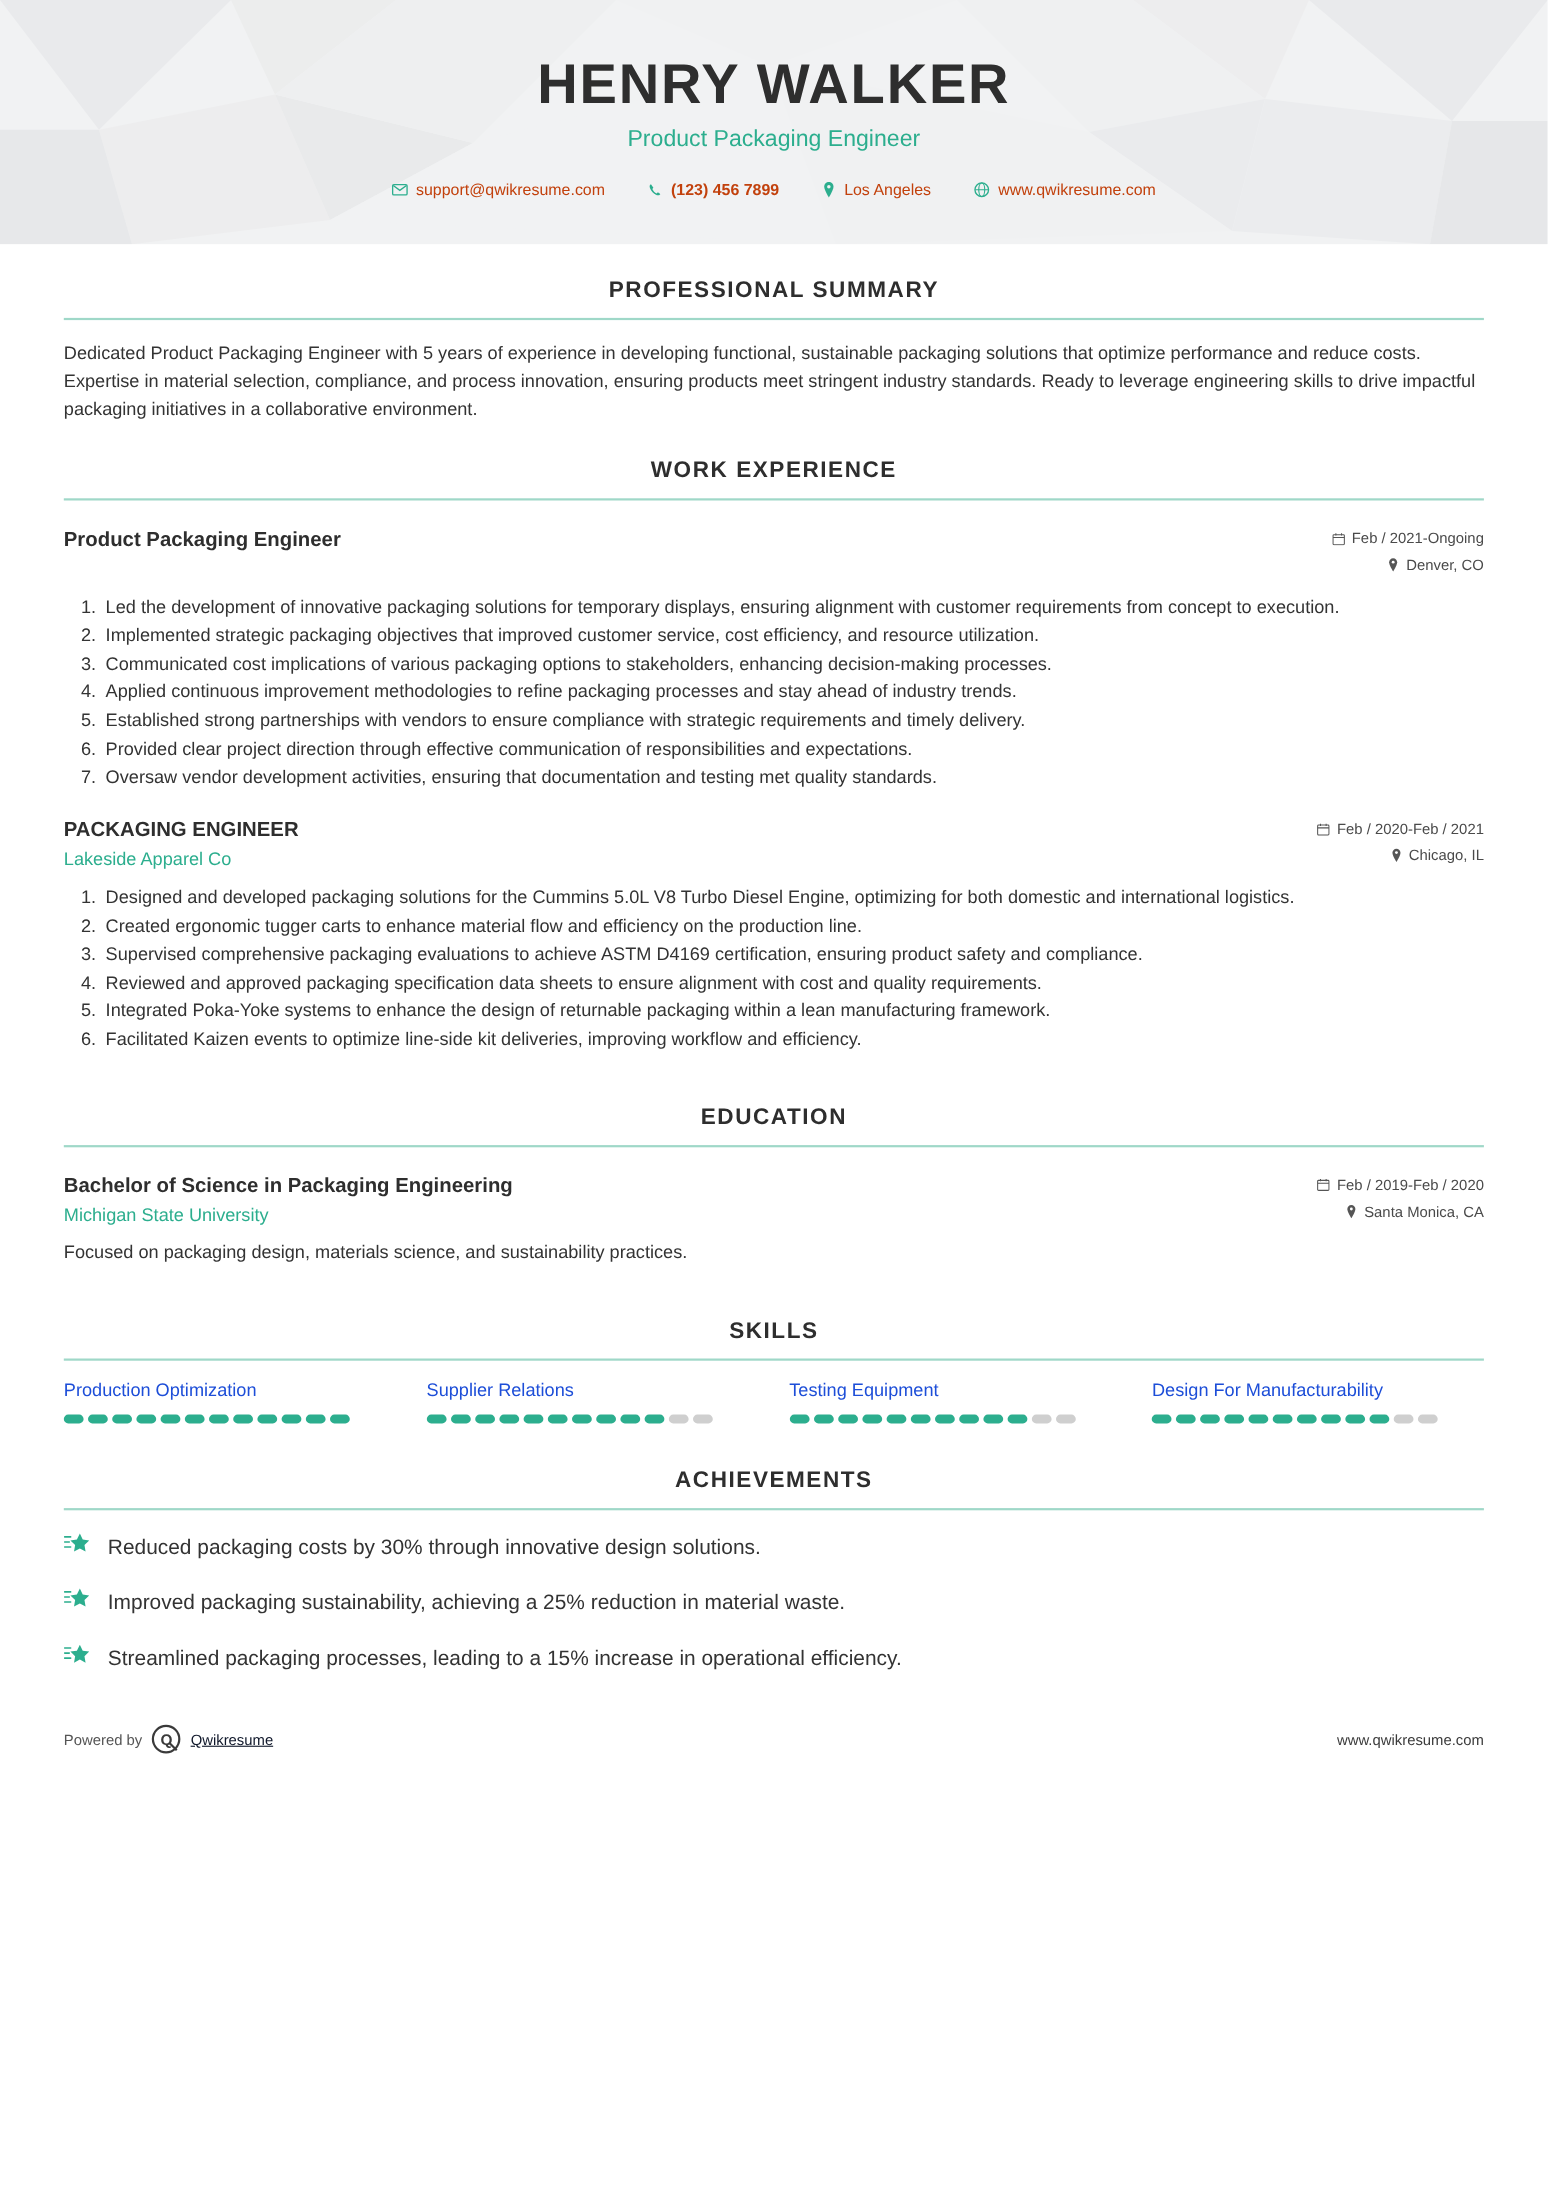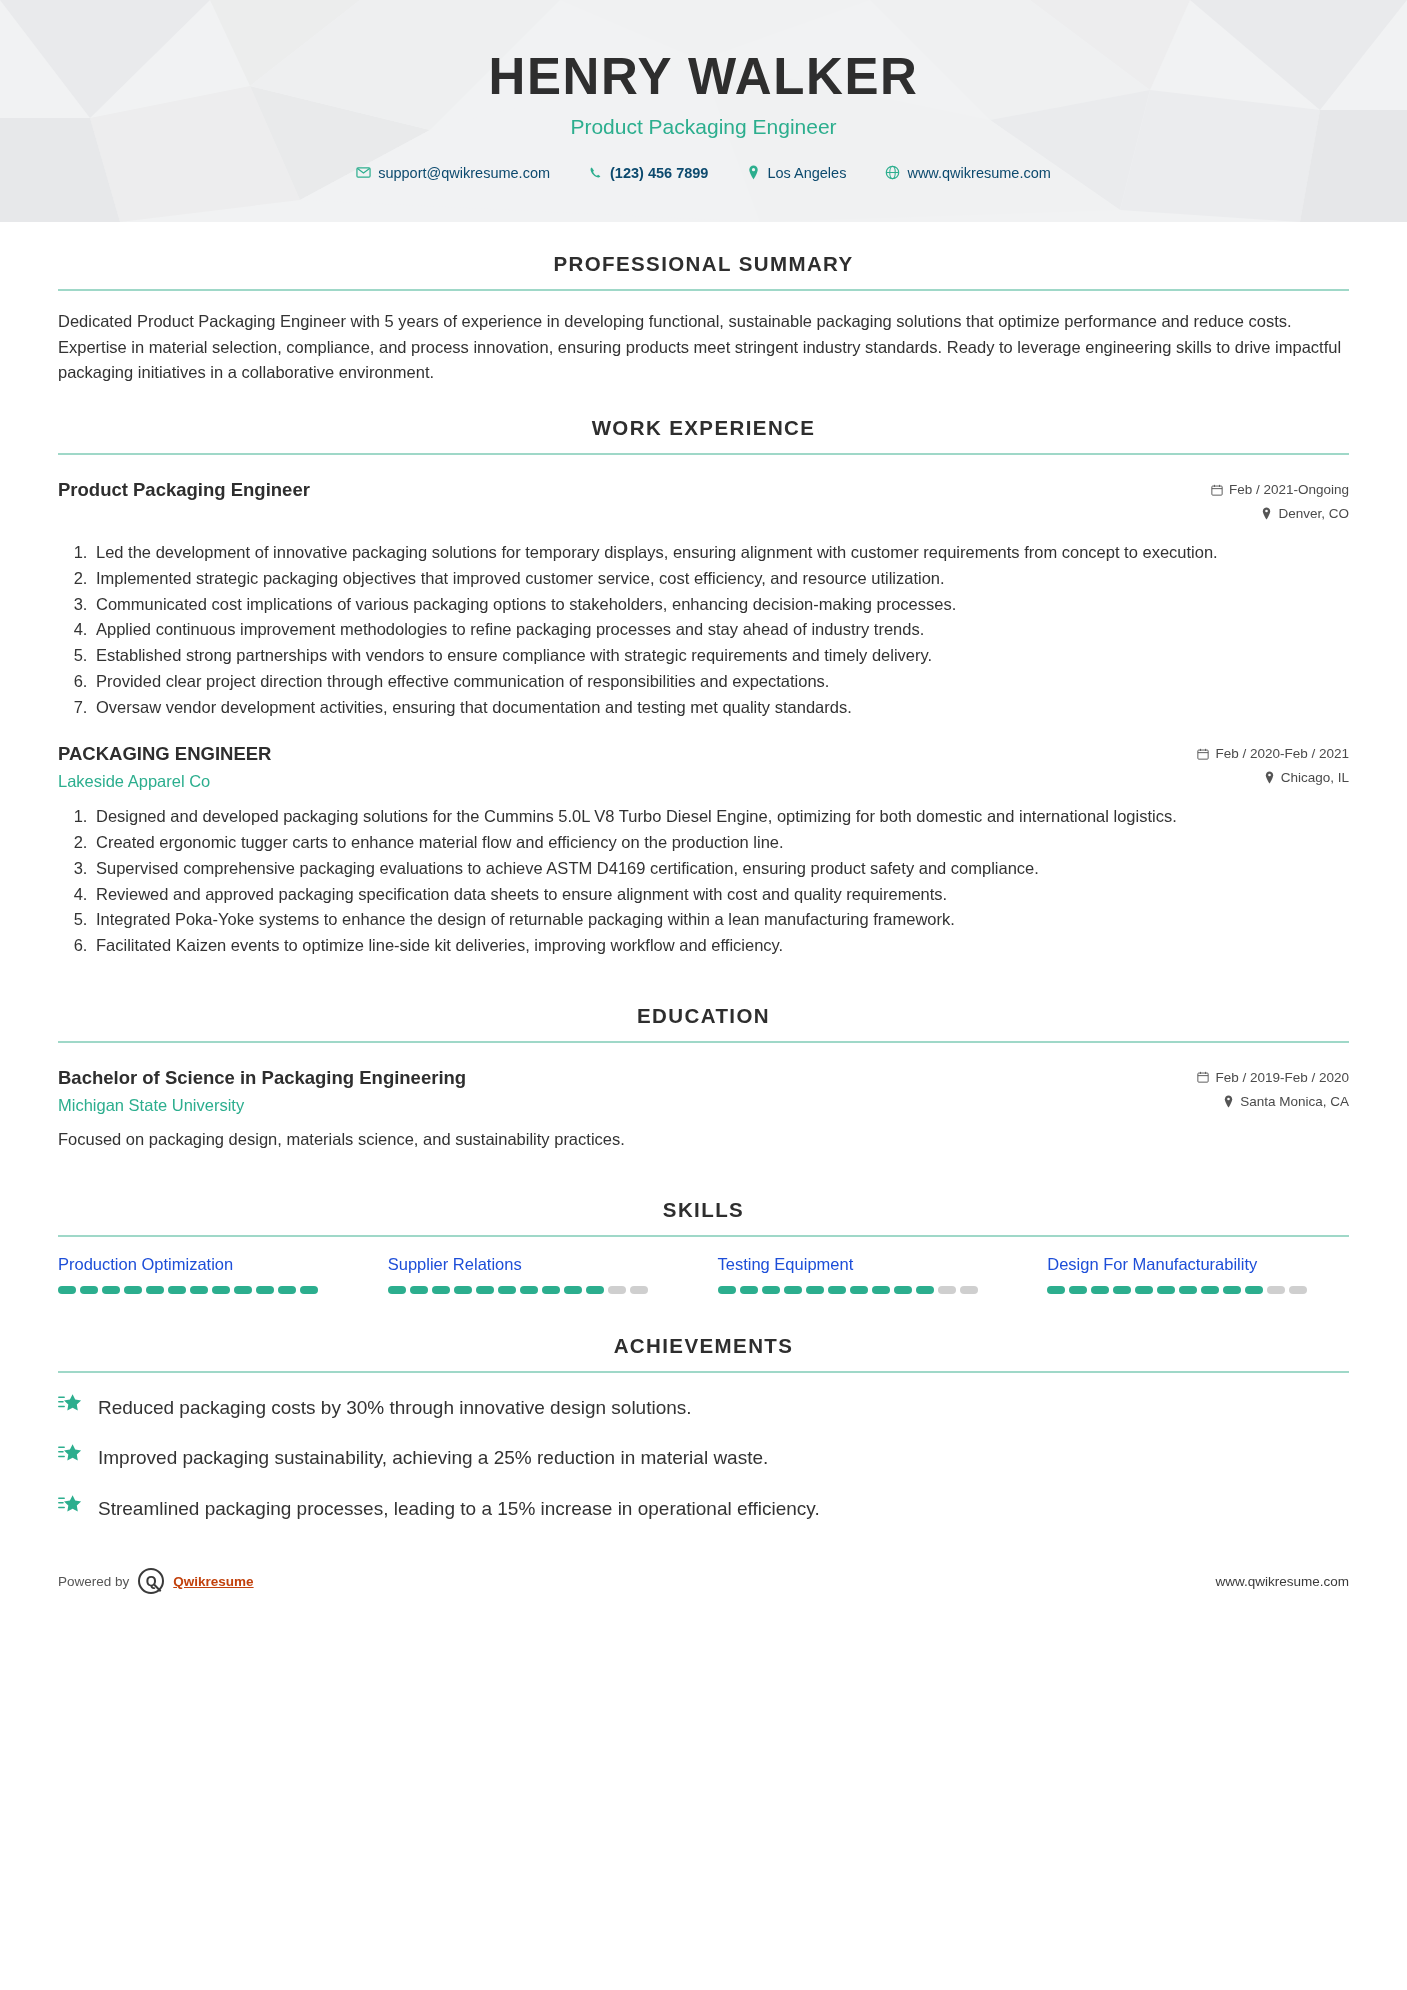--- a/index.html
+++ b/index.html
@@ -52,21 +52,21 @@
     color: #2cae8e;
     margin: 0 0 26px 0;
     font-weight: normal;
   }
   .contact-row {
     display: flex;
     justify-content: center;
     align-items: center;
     gap: 11px;
     font-size: 14.5px;
-    color: #0c4a6e;
+    color: #c2410c;
   }
   .contact-item {
     display: inline-flex;
     align-items: center;
     gap: 7px;
     margin: 0 14px;
     white-space: nowrap;
   }
   .contact-item .ico { color: #2cae8e; display: inline-flex; align-items: center; }
   .contact-item .ico svg { display: block; }
@@ -197,21 +197,21 @@
     position: relative;
   }
   .qlogo::after {
     content: "";
     position: absolute;
     width: 9px; height: 2px;
     background: #3a3a3a;
     right: 0px; bottom: 3px;
     transform: rotate(45deg);
   }
-  .brand-link { color: #c2410c; font-weight: bold; text-decoration: underline; }
+  .brand-link { color: #0f172a; font-weight: normal; text-decoration: underline; }
   .site-right { color: #3b3b3b; }
 </style>
 </head>
 <body>
 
 <div class="page">
 
   <div class="hero-bg">
     <svg width="1407" height="222" viewBox="0 0 1407 222" xmlns="http://www.w3.org/2000/svg">
       <rect x="0" y="0" width="1407" height="222" fill="#f1f2f3"></rect>

